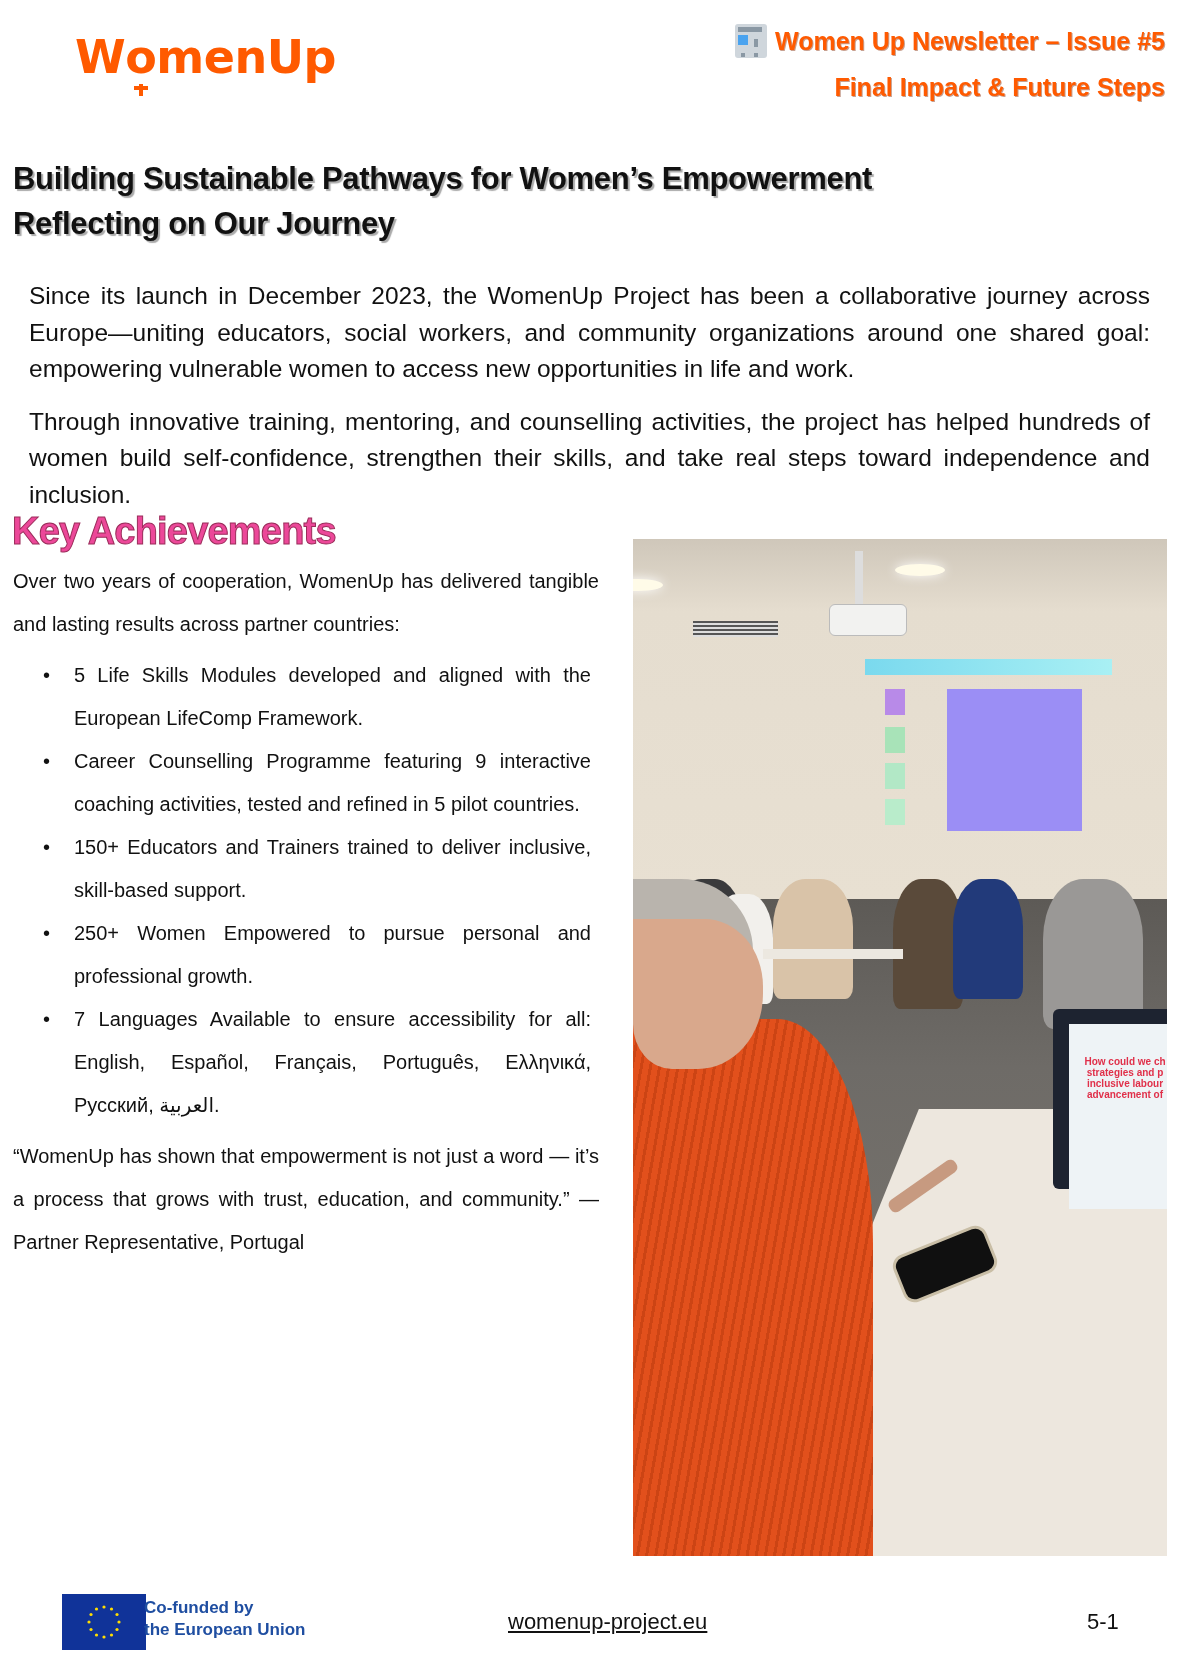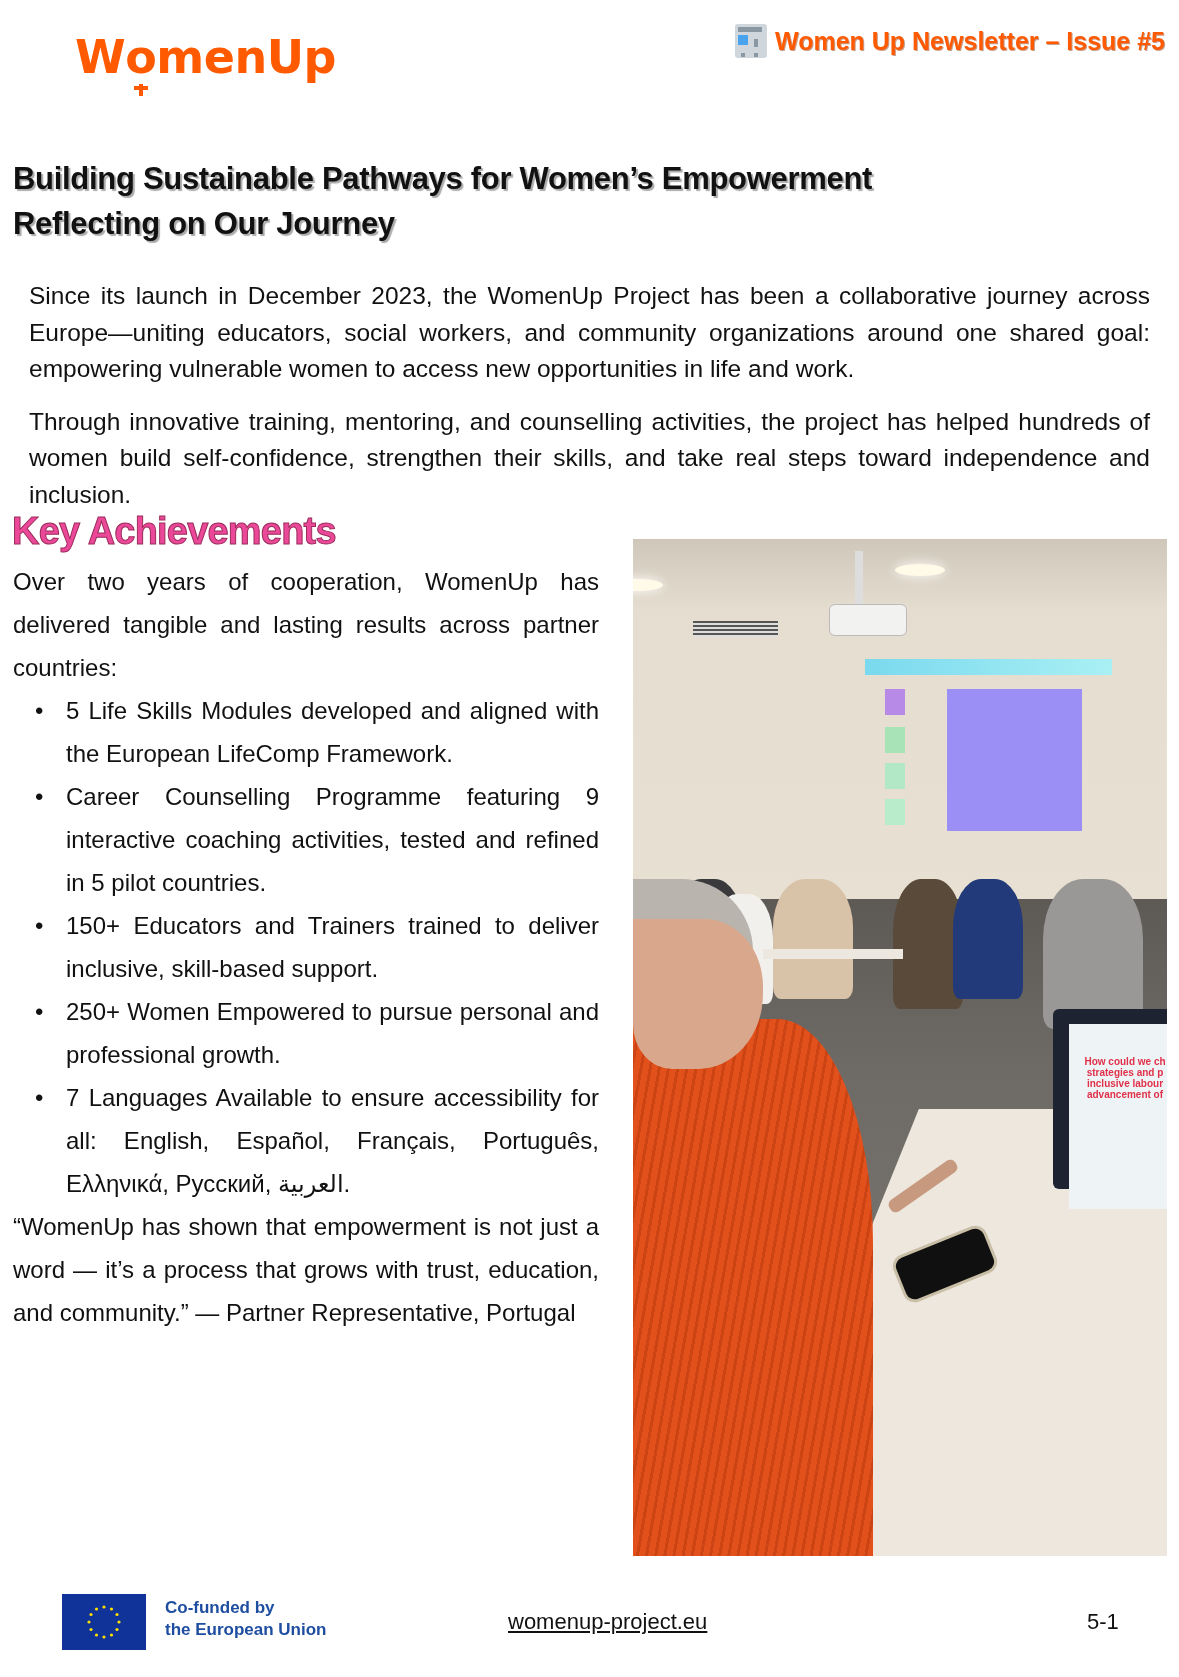--- a/index.html
+++ b/index.html
@@ -17,23 +17,23 @@
   .newspaper-icon::before { content: ""; position: absolute; left: 3px; top: 3px; width: 24px; height: 5px; background: #8a98a4; }
   .newspaper-icon::after { content: ""; position: absolute; left: 3px; top: 11px; width: 10px; height: 10px; background: #4aa3ef; box-shadow: 13px 1px 0 -3px #8a98a4, 13px 5px 0 -3px #8a98a4, 0 15px 0 -3px #8a98a4, 13px 15px 0 -3px #8a98a4; }
 
   .title { position: absolute; left: 13px; top: 148px; font-weight: bold; font-size: 31px; line-height: 45px; color: #111; text-shadow: 2px 2px 1px #aaa; letter-spacing: -0.3px; margin-top: 8px; }
 
   .intro { position: absolute; left: 13px; top: 262px; width: 1153px; font-size: 24.5px; line-height: 36.5px; text-align: justify; color: #111; }
   .intro p { margin: 16px; }
 
   .section-heading { position: absolute; left: 12px; top: 510px; font-weight: bold; font-size: 38px; color: #ec4899; -webkit-text-stroke: 1px #9a2c5a; letter-spacing: -0.8px; }
 
-  .left-col { position: absolute; left: 13px; top: 560px; width: 586px; font-size: 24px; line-height: 43px; text-align: justify; color: #111; }
+  .left-col { position: absolute; left: 13px; top: 560px; width: 586px; font-size: 20px; line-height: 43px; text-align: justify; color: #111; }
   .left-col p { margin: 0; }
-  .left-col ul { list-style: none; margin: 0; padding: 0; }
+  .left-col ul { list-style: none; margin: 8px; padding: 0; }
   .left-col li { position: relative; padding-left: 53px; }
   .left-col li::before { content: "•"; position: absolute; left: 22px; top: 0; }
 
   .photo { position: absolute; left: 633px; top: 539px; width: 534px; height: 1017px; overflow: hidden; background: #e6dccd; }
   .photo .wall { position: absolute; left: 0; top: 0; width: 100%; height: 360px; background: linear-gradient(180deg, #cfc7ba 0%, #e5ddcf 20%, #e8e0d2 100%); }
   .photo .ceiling-light { position: absolute; width: 50px; height: 12px; border-radius: 50%; background: #fffbe8; box-shadow: 0 0 12px #fff; }
   .photo .vent { position: absolute; left: 60px; top: 82px; width: 85px; height: 16px; background: repeating-linear-gradient(180deg, #555 0 2px, #ddd 2px 4px); }
   .photo .projector-pole { position: absolute; left: 222px; top: 12px; width: 8px; height: 55px; background: #ddd; }
   .photo .projector { position: absolute; left: 196px; top: 65px; width: 78px; height: 32px; background: #f2f2f0; border-radius: 6px; border: 1px solid #bbb; }
   .photo .screen { position: absolute; left: 232px; top: 120px; width: 247px; height: 176px; }
@@ -50,36 +50,37 @@
   .photo .sweater { position: absolute; left: 0; top: 140px; width: 240px; height: 560px; background: repeating-linear-gradient(100deg, #e2501c 0 6px, #cc4414 6px 9px); border-radius: 0 40% 0 0; }
   .photo .desk { position: absolute; left: 100px; top: 570px; width: 520px; height: 460px; background: #ede7de; transform: skewX(-22deg); transform-origin: bottom left; }
   .photo .laptop { position: absolute; left: 420px; top: 470px; width: 130px; height: 180px; background: #1d2330; border-radius: 6px; }
   .photo .laptop-screen { position: absolute; left: 436px; top: 485px; width: 110px; height: 185px; background: #eef3f6; }
   .photo .laptop-screen span { position: absolute; left: 6px; top: 32px; width: 100px; font-size: 10px; line-height: 11px; color: #e0304a; font-weight: bold; text-align: center; }
   .photo .phone { position: absolute; left: 262px; top: 700px; width: 100px; height: 50px; background: #101010; border: 3px solid #c9bea6; border-radius: 12px; transform: rotate(-22deg); }
   .photo .phone2 { position: absolute; left: 250px; top: 640px; width: 80px; height: 14px; background: #c79a80; border-radius: 6px; transform: rotate(-35deg); }
 
   .footer-eu { position: absolute; left: 62px; top: 1594px; width: 84px; height: 56px; background: #103399; }
   .footer-eu svg { display: block; }
-  .footer-eu-text { position: absolute; left: 165px; top: 1597px; font-weight: bold; font-size: 17px; line-height: 22px; color: #1f4ea1; }
+  .footer-eu-text { position: absolute; left: 144px; top: 1597px; font-weight: bold; font-size: 17px; line-height: 22px; color: #1f4ea1; }
   .footer-link { position: absolute; left: 508px; top: 1609px; font-size: 22px; color: #111; text-decoration: underline; }
   .page-number { position: absolute; left: 1087px; top: 1609px; font-size: 22px; color: #111; }
 </style>
 </head>
 <body>
 
 <div class="logo">
   <span>W</span><span class="venus">o</span><span>menUp</span>
 </div>
 
 <div class="header-right">
   <div class="line1">
     <span class="newspaper-icon"></span>
     <span>Women Up Newsletter – Issue #5</span>
   </div>
+  <div>Final Impact &amp; Future Steps</div>
 </div>
 
 <div class="title">
   <div>Building Sustainable Pathways for Women’s Empowerment</div>
   <div>Reflecting on Our Journey</div>
 </div>
 
 <div class="intro">
   <p>Since its launch in December 2023, the WomenUp Project has been a collaborative journey across Europe—uniting educators, social workers, and community organizations around one shared goal: empowering vulnerable women to access new opportunities in life and work.</p>
   <p>Through innovative training, mentoring, and counselling activities, the project has helped hundreds of women build self-confidence, strengthen their skills, and take real steps toward independence and inclusion.</p>

